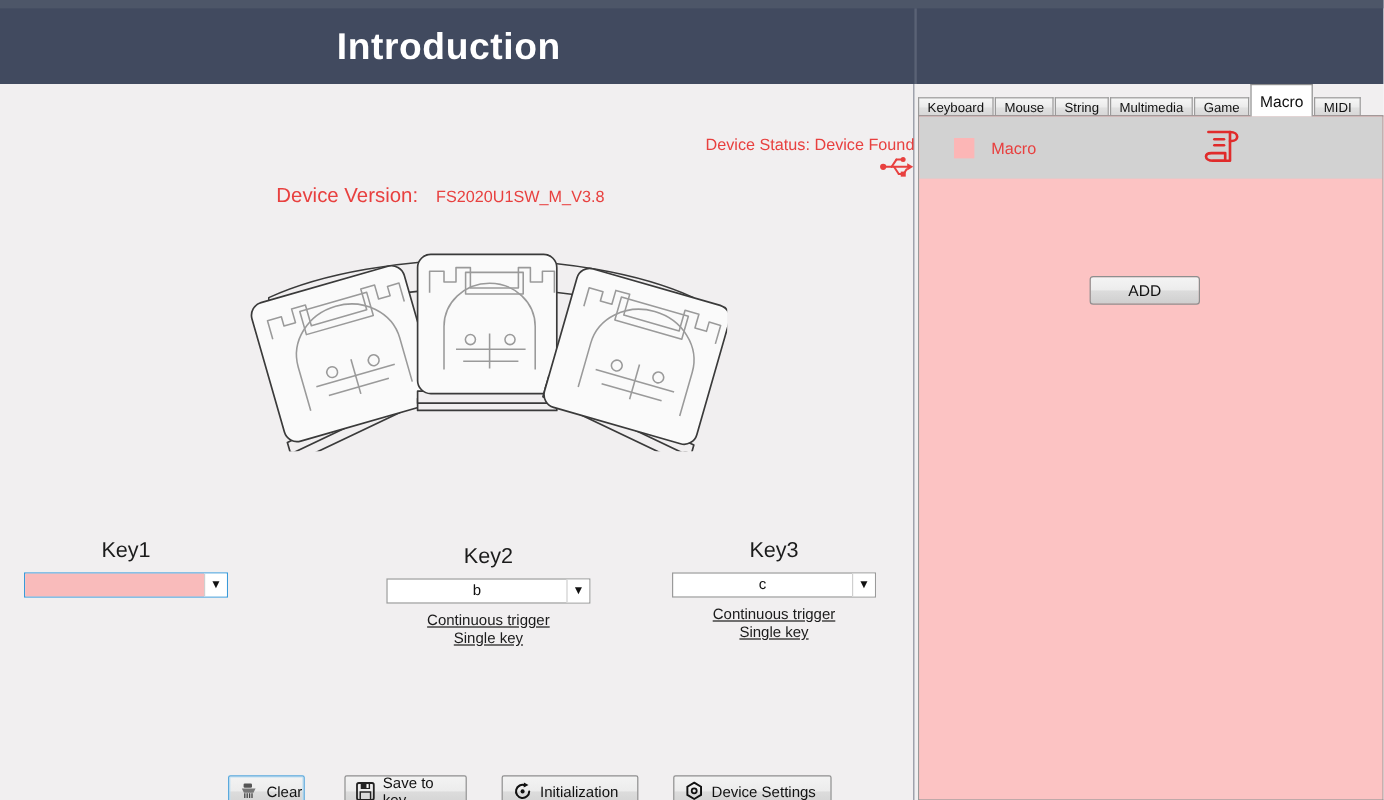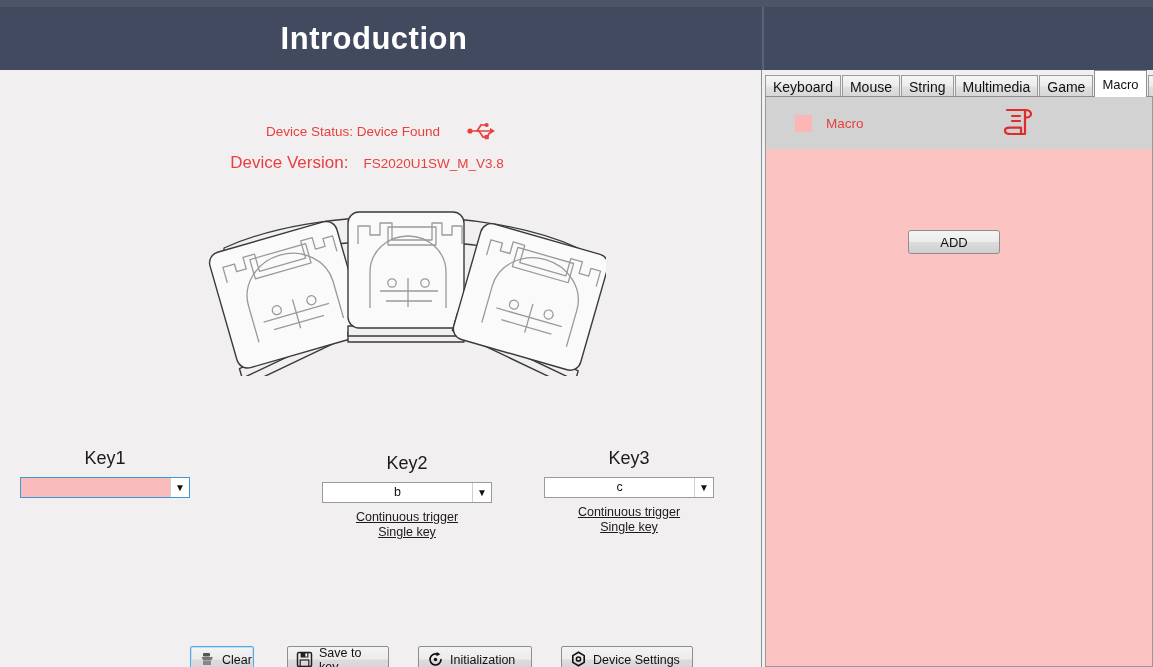--- a/index.html
+++ b/index.html
@@ -50,22 +50,23 @@
     width: 762px; height: 597px;
     background: #f1eff0;
     border-right: 1px solid #8a8f9c;
   }
 
   .status-block {
     position: absolute; left: 0; top: 48px;
     width: 762px;
   }
   .status-row {
-    display: flex; align-items: center; justify-content: center;
+    display: flex; align-items: flex-end; justify-content: center;
     height: 26px;
+    flex-direction: column;
   }
   .status-label {
     color: #e8403f;
     font-size: 13.5px;
     white-space: pre;
   }
   .usb-icon {
     margin-left: 26px;
     width: 30px; height: 22px;
     display: inline-block;
@@ -164,27 +165,27 @@
     width: 390px; height: 597px;
     background: #f1eff0;
   }
   .tabstrip {
     position: absolute; left: 2px; top: 0;
     width: 388px; height: 27px;
     display: flex;
     align-items: flex-end;
   }
   .tab {
-    height: 22px;
+    height: 16px;
     margin-right: 1px;
     padding: 0 7px;
     background: linear-gradient(to bottom, #f6f6f6 0%, #ececec 45%, #e0e0e0 55%, #d6d6d6 100%);
     border: 1px solid #9b9b9b;
     border-bottom: none;
-    font-size: 14px;
+    font-size: 11px;
     color: #101010;
     display: flex; align-items: center;
     cursor: pointer;
     position: relative;
     top: 0;
   }
   .tab.active {
     height: 27px;
     background: #ffffff;
     border-color: #8d8d8d;
@@ -354,21 +355,21 @@
       <div class="key-group" style="left:322px; top:13px; width:170px;">
         <div class="key-caption">Key2</div>
         <div class="combo">
           <div class="combo-text">b</div>
           <div class="combo-arrow">▼</div>
         </div>
         <div class="key-sub">Continuous trigger
 Single key</div>
       </div>
 
-      <div class="key-group" style="left:544px; top:8px; width:170px;">
+      <div class="key-group" style="left:560px; top:8px; width:170px;">
         <div class="key-caption">Key3</div>
         <div class="combo">
           <div class="combo-text">c</div>
           <div class="combo-arrow">▼</div>
         </div>
         <div class="key-sub">Continuous trigger
 Single key</div>
       </div>
 
     </div>

